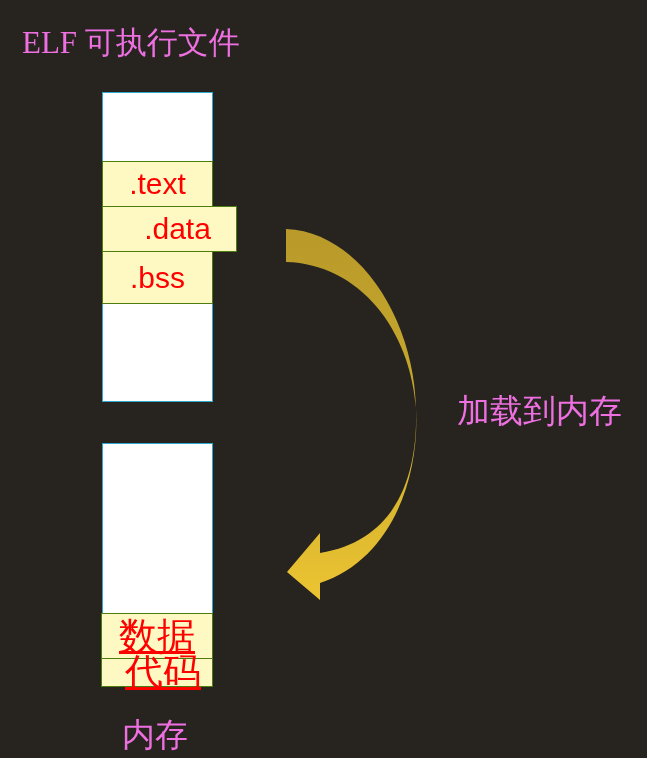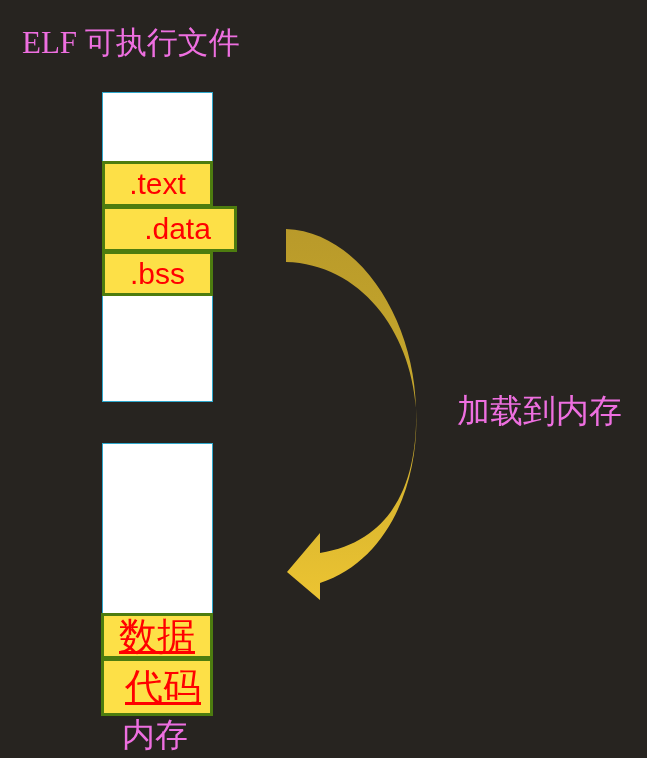--- a/index.html
+++ b/index.html
@@ -8,45 +8,45 @@
     font-family:"DejaVu Serif", serif;
   }
   .title {
     position:absolute; left:22px; top:22px; font-size:31px; color:#ee6fe0;
     font-family:"Liberation Serif","DejaVu Serif",serif; white-space:nowrap;
   }
   .box {
     position:absolute; background:#ffffff; border:1px solid #2fa8cc; box-sizing:border-box;
   }
   .cell {
-    position:absolute; background:#fde047; border:3px solid #4d7c0f; box-sizing:border-box;
+    position:absolute; background:#fef9c3; border:1px solid #4d7c0f; box-sizing:border-box;
     color:#ff0000; text-align:center; font-family:"Liberation Sans","DejaVu Sans",sans-serif;
     display:flex; align-items:center; justify-content:center;
   }
   .cell.en { font-size:30px; }
   .cell.zh { font-size:38px;text-decoration:underline; }
   .label {
     position:absolute; color:#ee6fe0; font-size:33px; white-space:nowrap;
     font-family:"DejaVu Serif", serif;
   }
   svg.arrow { position:absolute; left:0; top:0; }
 </style>
 </head>
 <body>
 
 <div class="title">ELF 可执行文件</div>
 
 <div class="box" style="left:102px; top:92px; width:111px; height:310px;"></div>
 <div class="cell en" style="left:102px; top:161px; width:111px; height:46px;">.text</div>
 <div class="cell en" style="left:102px; top:206px; width:135px; height:46px;padding-left:16px;">.data</div>
-<div class="cell en" style="left:102px; top:251px; width:111px; height:45px;">.bss</div>
+<div class="cell en" style="left:102px; top:251px; width:111px; height:53px;">.bss</div>
 
 <div class="box" style="left:102px; top:443px; width:111px; height:172px;"></div>
 <div class="cell zh" style="left:101px; top:613px; width:112px; height:46px;">数据</div>
-<div class="cell zh" style="left:101px; top:658px; width:112px; height:58px;padding-left:12px;">代码</div>
+<div class="cell zh" style="left:101px; top:658px; width:112px; height:29px;padding-left:12px;">代码</div>
 <div class="label" style="left:122px; top:713px;font-family:Liberation Mono, monospace;">内存</div>
 
 <svg class="arrow" width="647" height="758" viewBox="0 0 647 758">
   <defs>
     <linearGradient id="ag" x1="0" y1="0" x2="0" y2="1">
       <stop offset="0" stop-color="#b99a2a"></stop>
       <stop offset="0.45" stop-color="#c7a82c"></stop>
       <stop offset="1" stop-color="#ecc432"></stop>
     </linearGradient>
   </defs>

